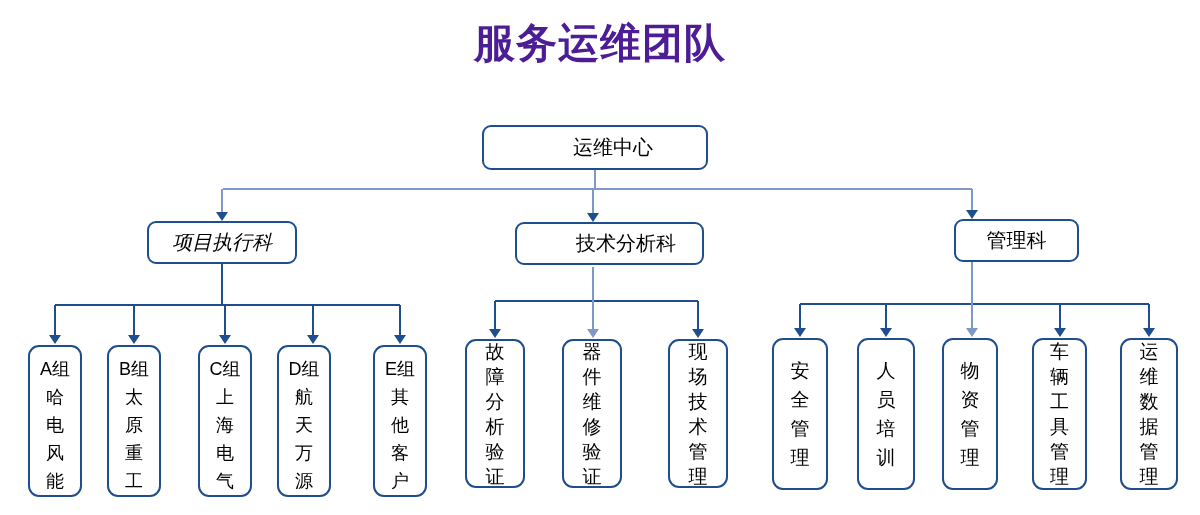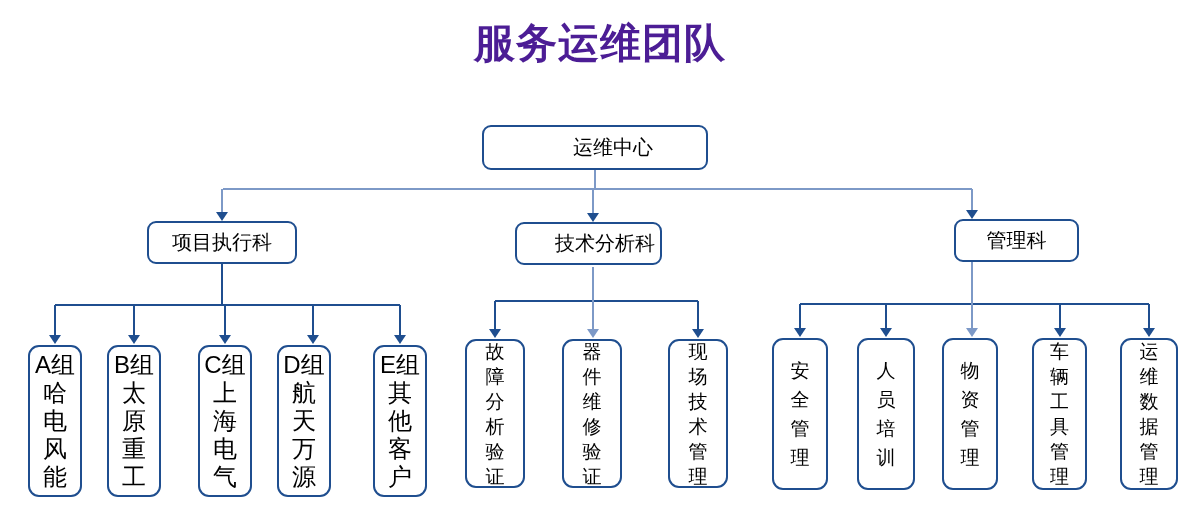--- a/index.html
+++ b/index.html
@@ -11,21 +11,21 @@
     position:absolute;left:0;top:16px;width:100%;text-align:center;
     font-size:41px;font-weight:700;letter-spacing:1px;color:#4c1d95;
   }
   .node{
     position:absolute;box-sizing:border-box;border:2px solid #1f4e8f;
     background:#ffffff;display:flex;align-items:center;justify-content:center;
     text-align:center;color:#000;
   }
   .lvl{border-radius:9px;font-size:20px;}
   .leaf{border-radius:11px;font-size:19px;white-space:pre-line;line-height:25px;}
-  .leaf.g1{font-size:24px;line-height:28px;}
+  .leaf.g1{font-size:18px;line-height:28px;align-items:flex-end;}
   .leaf.loose{line-height:29px;}
   svg.wires{position:absolute;left:0;top:0;pointer-events:none;}
 </style>
 </head>
 <body>
 
 <div id="canvas">
 
   <div class="title">服务运维团队</div>
 
@@ -95,24 +95,24 @@
     </g>
     <g fill="#7d99c7" stroke="none">
       <polygon points="966,328 978,328 972,337"></polygon>
     </g>
   </svg>
 
   <div class="node lvl" style="left:482px;top:125px;width:226px;height:45px;padding-left:36px;">
     <span>运维中心</span>
   </div>
 
-  <div class="node lvl" style="left:147px;top:221px;width:150px;height:43px;">
+  <div class="node lvl" style="left:147px;top:221px;width:150px;height:43px;font-style:italic;">
     <span>项目执行科</span>
   </div>
-  <div class="node lvl" style="left:515px;top:222px;width:147px;height:43px;padding-left:33px;">
+  <div class="node lvl" style="left:515px;top:222px;width:189px;height:43px;padding-left:33px;">
     <span>技术分析科</span>
   </div>
   <div class="node lvl" style="left:910px;top:219px;width:125px;height:43px;margin-left:44px;">
     <span>管理科</span>
   </div>
 
   <div class="node leaf g1" style="left:28px;top:345px;width:54px;height:152px;">
     <span>A组
 哈
 电

